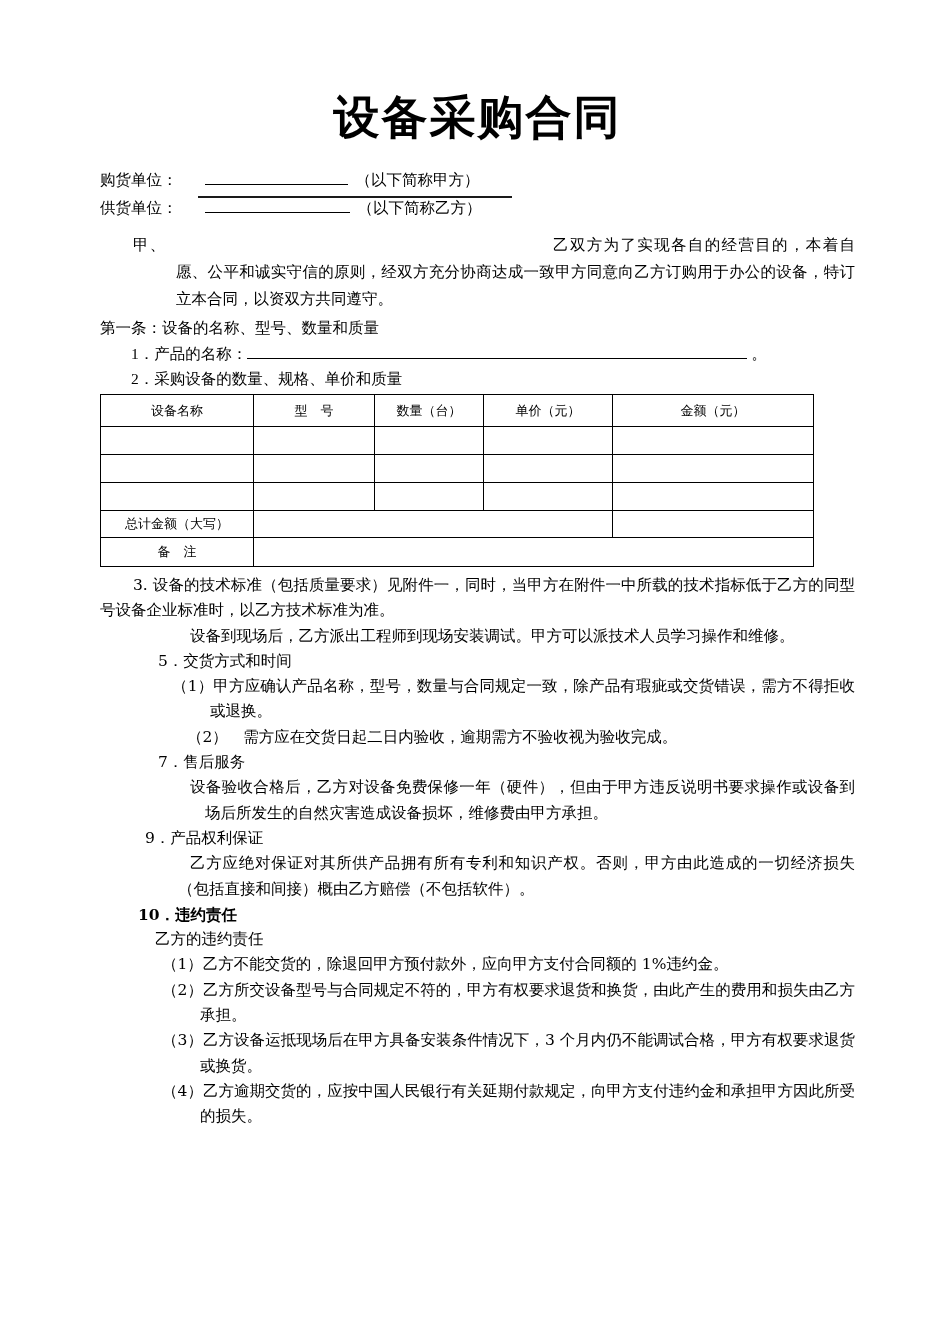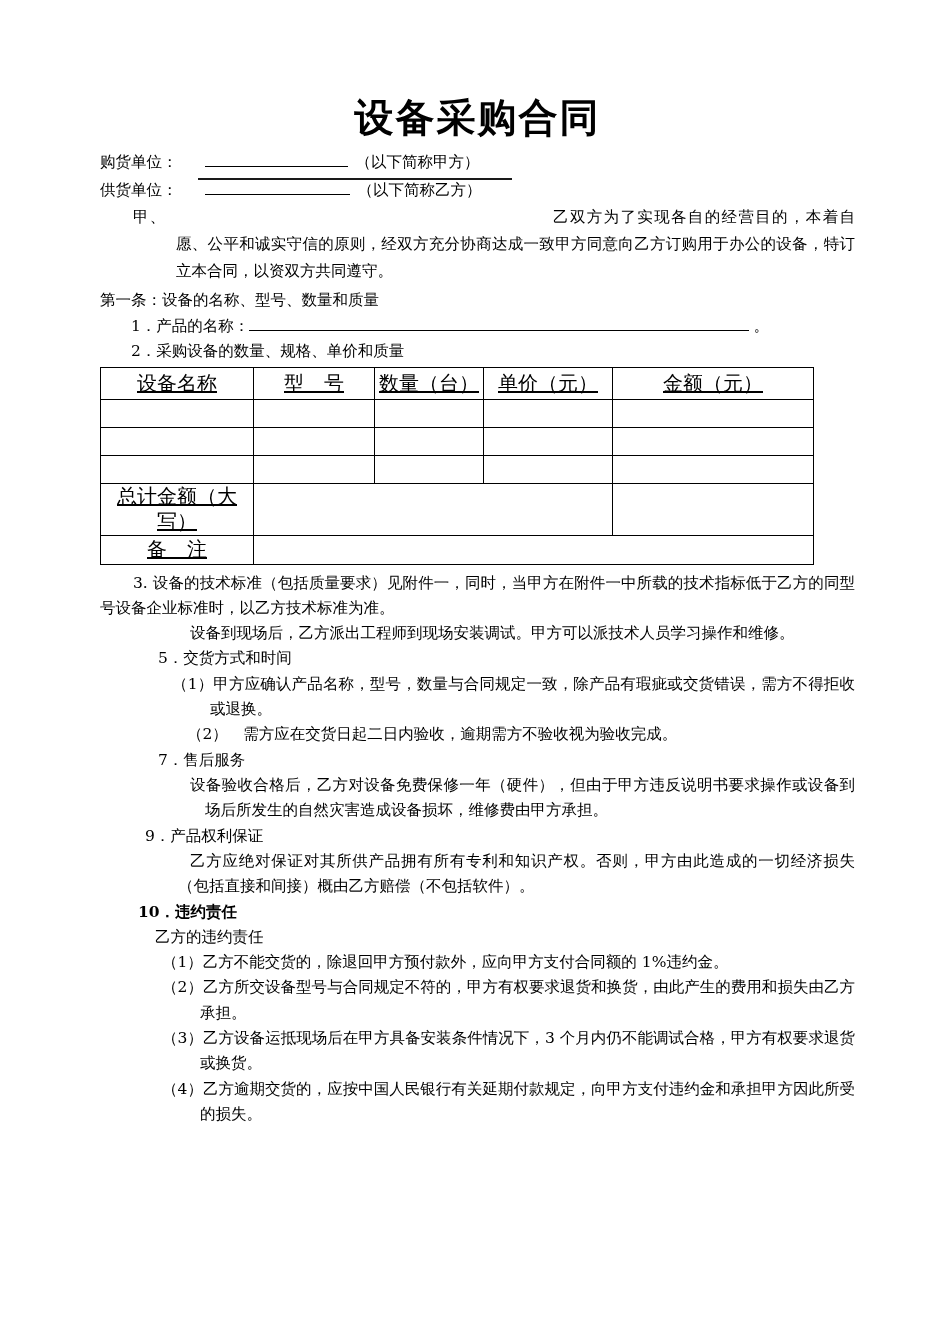--- a/index.html
+++ b/index.html
@@ -14,28 +14,28 @@
     position:relative;
     width:755px;
     margin:0;
     padding:96px 95px 0 100px;
     font-size:15.5px;
     line-height:25.3px;
   }
   
   .doc-title{
     text-align:center;
-    font-size:39px;
+    font-size:46px;
     font-weight:bold;
     line-height:42px;
-    margin:0 0 10px 0;
+    margin:0 0 28px 0;
     letter-spacing:2px;
   }
   
-  .parties{position:relative;margin-bottom:0;}
+  .parties{position:relative;margin-bottom:10px;}
   .party-row{height:28px;line-height:28px;white-space:nowrap;}
   .blank-line{
     display:inline-block;
     border-bottom:1.5px solid #000;
     height:17px;
     vertical-align:baseline;
   }
   .blank-buyer{width:143px;margin-left:27px;margin-right:8px;}
   .blank-supplier{width:145px;margin-left:27px;margin-right:8px;}
   .long-rule{
@@ -48,37 +48,36 @@
   .preamble{
     padding-left:76px;
     text-indent:-43px;
     line-height:27px;
     margin-bottom:3px;
     text-align:justify;
   }
   .gap-spacer{display:inline-block;width:385px;height:1px;}
   
   .art1-heading{line-height:25px;}
-  .art1-item{padding-left:31px;line-height:25px;white-space:nowrap;}
+  .art1-item{padding-left:31px;line-height:25px;white-space:nowrap;font-family:Liberation Serif, serif;}
   .blank-product{width:500px;margin-right:4px;}
   
   table.equip{
     border-collapse:collapse;
     margin:3px 0 6px 0;
     table-layout:fixed;
     width:713px;
   }
   table.equip td,table.equip th{
     border:1.5px solid #000;
     font-weight:normal;
-    font-size:20px;
+    font-size:13px;
     text-align:center;
     padding:0 4px;
     overflow:hidden;
-    text-decoration:underline;
   }
   table.equip th{height:31px;}
   tr.empty-row td{height:27px;}
   tr.total-row td{height:26px;}
   tr.remark-row td{height:28px;margin-top:15px;}
   .col1{width:144px;}.col2{width:112px;}.col3{width:100px;}.col4{width:120px;}.col5{width:192px;}
   
   .clauses{margin-top:4px;}
   .clauses div{text-align:justify;}
   .clause3{padding-left:0;text-indent:33px;}

